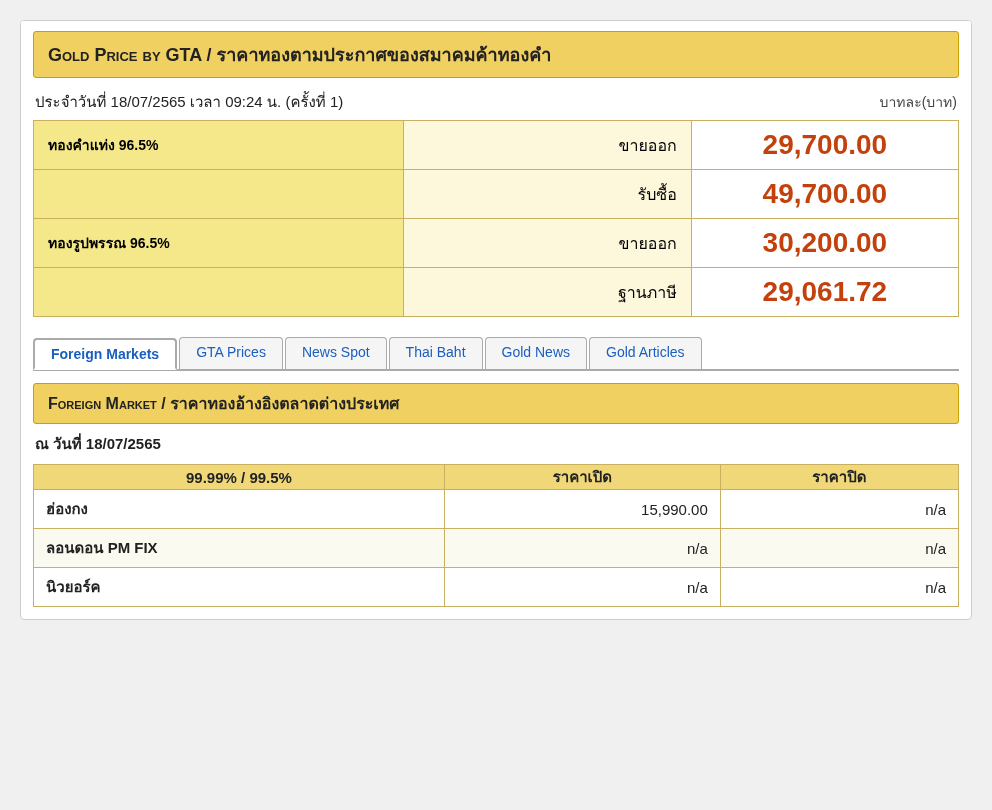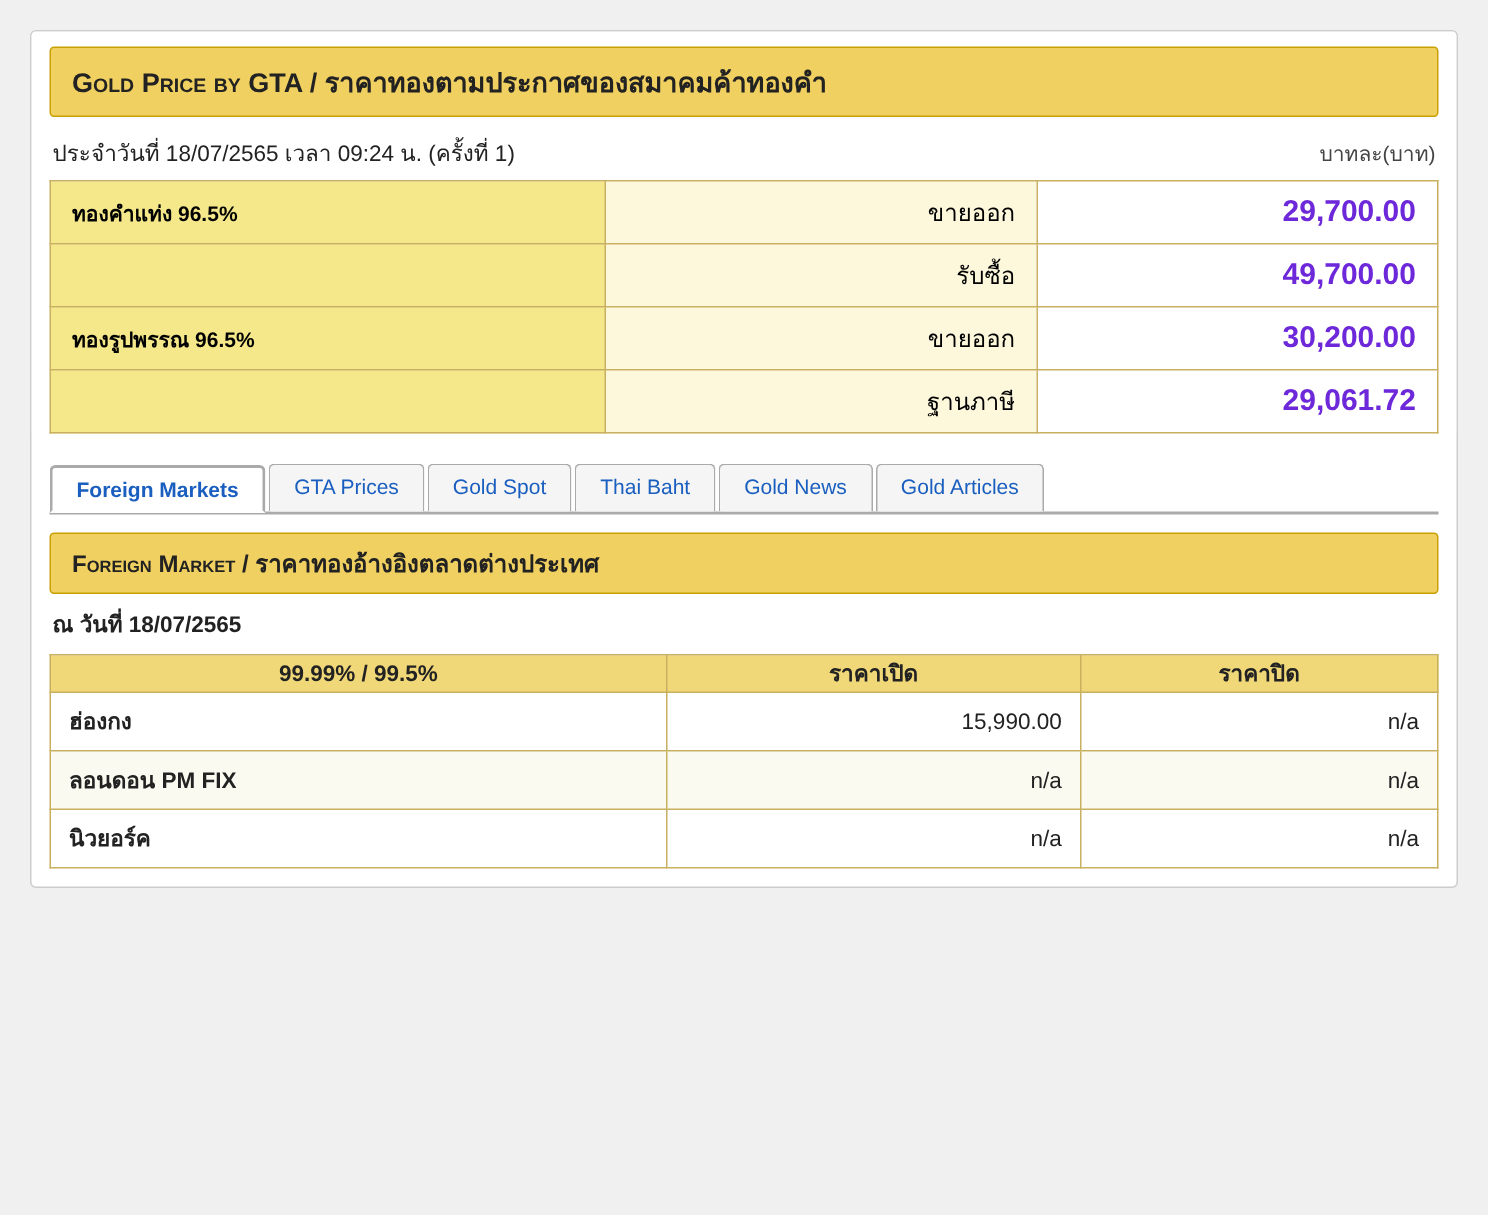--- a/index.html
+++ b/index.html
@@ -68,25 +68,25 @@
       width: 36%;
     }
     .price-table .col-action {
       background: #fdf8dc;
       text-align: right;
       font-size: 16px;
       width: 28%;
     }
     .price-table .col-value {
       background: #ffffff;
-      text-align: right;
-      font-weight: bold;
-      font-size: 20px;
+      text-align: center;
+      font-weight: bold;
+      font-size: 28px;
       width: 26%;
-      color: #6d28d9;
+      color: #c2410c;
     }
     .price-table .col-empty {
       background: #f5e88a;
       width: 36%;
       border-right: 1px solid #c8b060;
     }
 
     
     .tabs-section {
       padding: 10px 12px 0 12px;
@@ -215,21 +215,21 @@
           <td class="col-value">29,061.72</td>
         </tr>
       </tbody>
     </table>
   </div>
 
   <div class="tabs-section">
     <div class="tabs-row">
       <div class="tab active">Foreign Markets</div>
       <div class="tab">GTA Prices</div>
-      <div class="tab">Gold Spot</div>
+      <div class="tab">News Spot</div>
       <div class="tab">Thai Baht</div>
       <div class="tab">Gold News</div>
       <div class="tab">Gold Articles</div>
     </div>
   </div>
 
   <div class="foreign-section">
     <div class="foreign-title-bar">Foreign Market / ราคาทองอ้างอิงตลาดต่างประเทศ</div>
     <div class="foreign-date">ณ วันที่ 18/07/2565</div>
 

